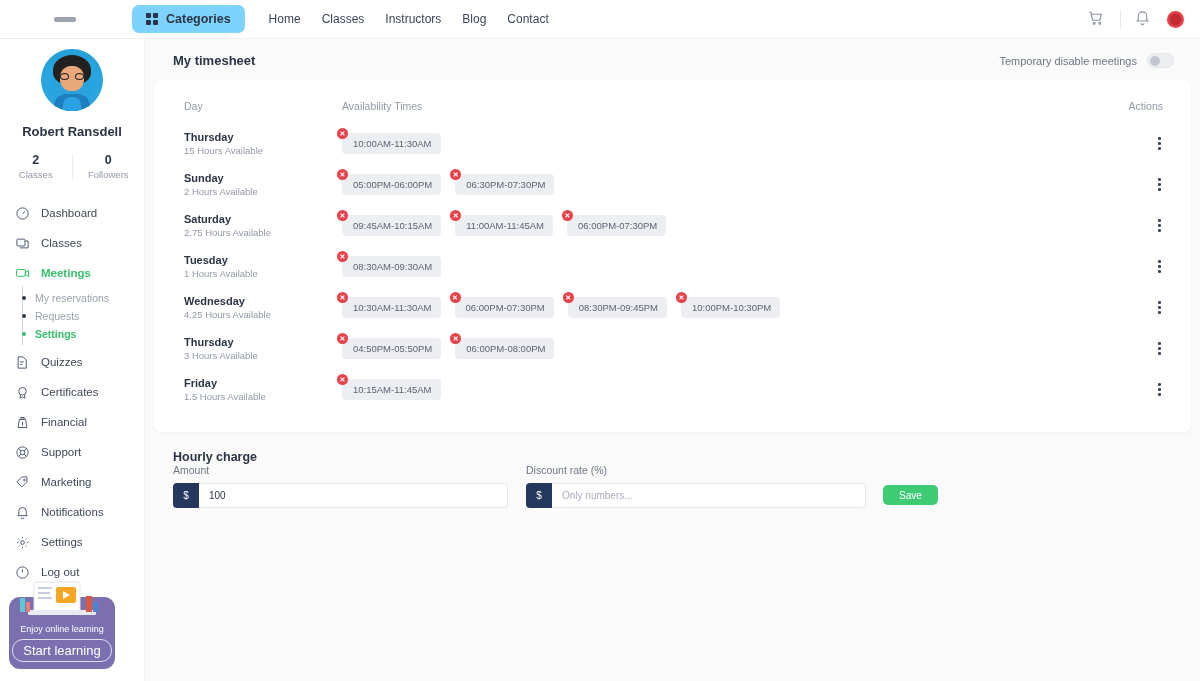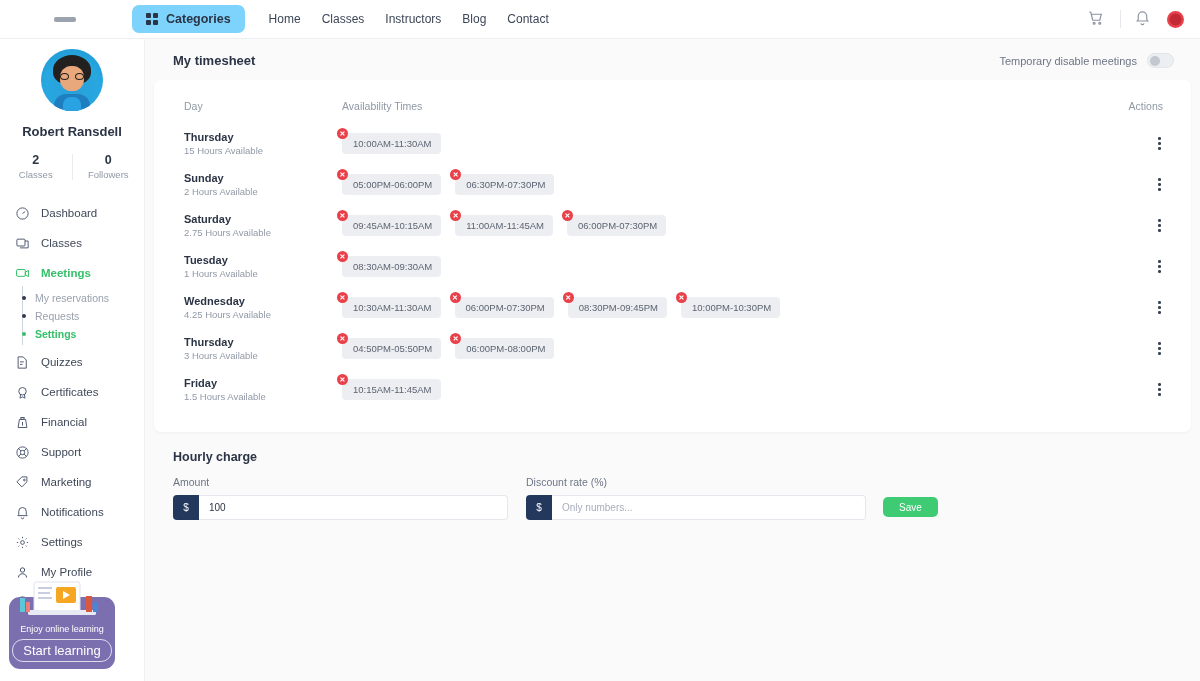--- a/index.html
+++ b/index.html
@@ -193,21 +193,21 @@
   .dots {
     display: flex; flex-direction: column; align-items: center; gap: 2.5px;
     cursor: pointer; float: right; padding: 4px 8px;
   }
   .dots i { width: 2.6px; height: 2.6px; border-radius: 50%; background: #3a4353; display: block; }
 
   
   .charge { padding: 18px 9px 0 9px; }
   .charge-title {
     font-size: 12.5px; font-weight: 700; color: #2b3445;
-    padding-left: 19px; margin-bottom: 12px;
+    padding-left: 19px; margin-bottom: 0;
   }
   .charge-row { display: flex; align-items: flex-end; gap: 0; padding-left: 19px; }
   .field { display: flex; flex-direction: column; }
   .field.amount { width: 335px; }
   .field.discount { width: 340px; margin-left: 18px; }
   .field-lbl { font-size: 10.5px; color: #6d7585; margin-bottom: 7px; }
   .input-grp { display: flex; height: 25px; }
   .prefix {
     width: 26px; background: #24375d; color: #fff;
     font-size: 10px; border-radius: 4px 0 0 4px;
@@ -415,29 +415,20 @@
       <div class="nav-item">
         <span class="nav-ico">
           <svg viewBox="0 0 24 24" width="15" height="15" fill="none" stroke="currentColor" stroke-width="1.5">
               <circle cx="12" cy="12" r="3"></circle>
               <path d="M12 3v2M12 19v2M3 12h2M19 12h2M5.6 5.6l1.4 1.4M17 17l1.4 1.4M18.4 5.6L17 7M7 17l-1.4 1.4"></path>
             </svg>
         </span>
         <span>Settings</span>
       </div>
 
-      <div class="nav-item">
-        <span class="nav-ico">
-          <svg viewBox="0 0 24 24" width="15" height="15" fill="none" stroke="currentColor" stroke-width="1.6">
-              <circle cx="12" cy="8" r="3.5"></circle>
-              <path d="M5.5 20c0-3.6 2.9-6 6.5-6s6.5 2.4 6.5 6"></path>
-            </svg>
-        </span>
-        <span>My Profile</span>
-      </div>
 
       <div class="nav-item">
         <span class="nav-ico">
           <svg viewBox="0 0 24 24" width="15" height="15" fill="none" stroke="currentColor" stroke-width="1.5">
               <circle cx="12" cy="12" r="9"></circle>
               <path d="M12 7v5"></path>
             </svg>
         </span>
         <span>Log out</span>
       </div>

